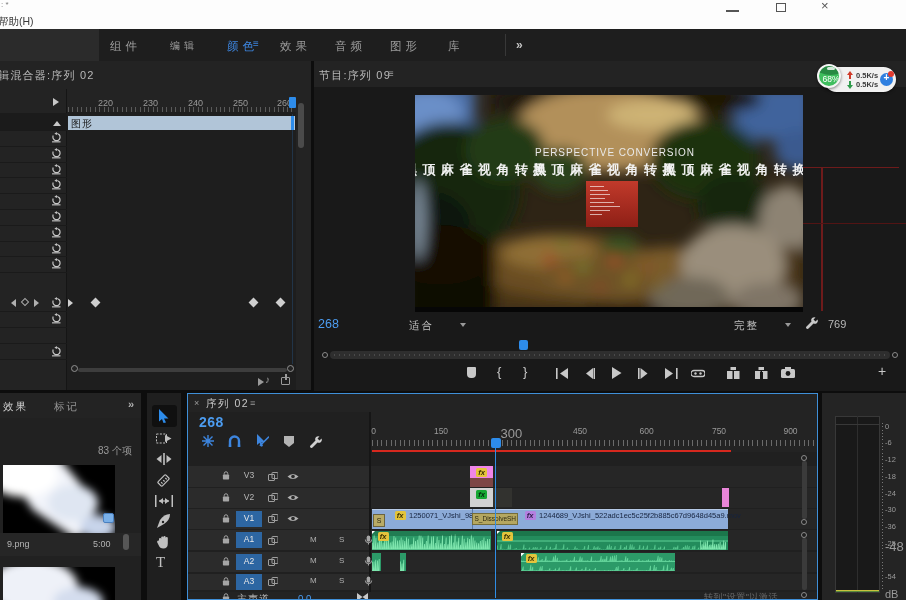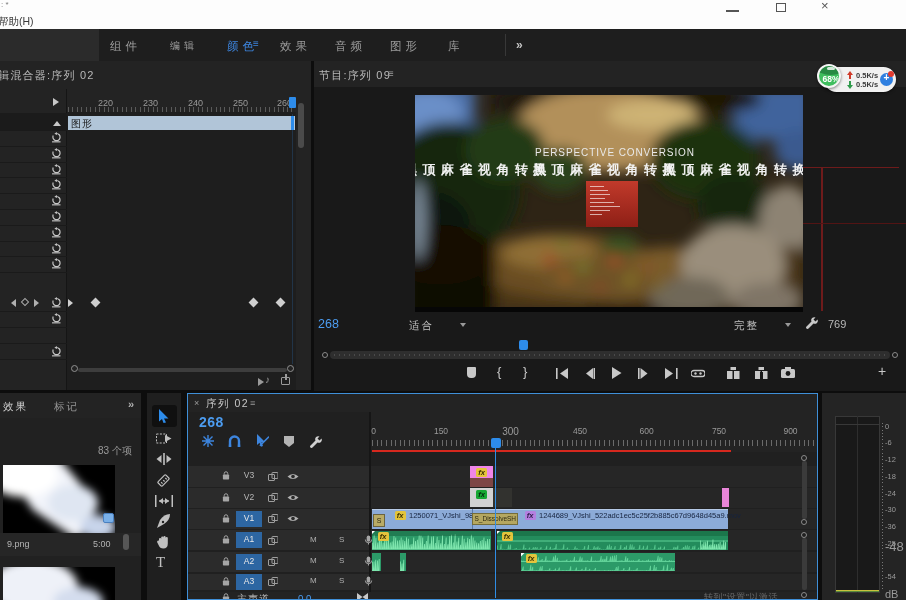--- a/index.html
+++ b/index.html
@@ -288,21 +288,21 @@
 <div class="abs" style="left:849px;top:81px;width:2px;height:4px;background:#2f9a4b"></div>
     <div class="abs" style="left:847px;top:84.5px;width:0;height:0;border-top:4.5px solid #2f9a4b;border-left:3px solid transparent;border-right:3px solid transparent"></div>
 <div class="abs" style="left:856px;top:70.5px;color:#3a3a3a;font-size:7.5px;font-weight:bold">0.5K/s</div>
 <div class="abs" style="left:856px;top:80px;color:#3a3a3a;font-size:7.5px;font-weight:bold">0.5K/s</div>
 <div class="abs" style="left:880px;top:73px;width:13px;height:13px;border-radius:50%;background:#2f7fe0"></div>
 <div class="abs" style="left:883.5px;top:71.5px;color:#fff;font-size:10px;font-weight:bold">+</div>
 <div class="abs" style="left:888px;top:71px;width:6px;height:6px;border-radius:50%;background:#e03a30"></div>
 <div class="abs" style="left:817px;top:64px;width:24px;height:24px;border-radius:50%;background:#3fbe5e;border:2.5px solid #f5f5f5;box-shadow:0 1px 3px rgba(0,0,0,0.5);overflow:hidden">
 <div class="abs" style="left:-2px;top:-4px;width:28px;height:13px;border-radius:50%;background:rgba(20,95,45,0.55)"></div>
 <div class="abs" style="left:8px;top:1px;width:8px;height:2.5px;border-radius:2px;background:rgba(255,255,255,0.8)"></div>
-<div class="abs" style="left:3.5px;top:8px;color:#fff;font-size:8.5px;font-weight:bold">68%</div>
+<div class="abs" style="left:3.5px;top:8px;color:#fff;font-size:8.5px;font-weight:normal">68%</div>
 </div>
 
 <div class="panel" style="left:0;top:393px;width:141px;height:207px;overflow:hidden;background:#212121">
 <div class="abs" style="left:0;top:0;width:141px;height:25px;background:#232323"></div>
 <div class="abs" style="left:3px;top:7px;color:#cacaca;font-size:10.5px;letter-spacing:2px">效果</div>
 <div class="abs" style="left:54px;top:7px;color:#969696;font-size:10.5px;letter-spacing:2px">标记</div>
 <div class="abs" style="left:128px;top:5px;color:#b0b0b0;font-size:11px;font-weight:bold">»</div>
 <div class="abs" style="left:98px;top:51px;color:#9a9a9a;font-size:10px">83 个项</div>
 <div class="abs" style="left:3px;top:72px;width:112px;height:68px;background:#000;overflow:hidden">
 <svg width="112" height="68">
@@ -393,21 +393,21 @@
       </svg>
 <svg class="abs" style="left:97px;top:43px" width="10" height="11">
         <path d="M0 0 H10 V7 L5 11 L0 7 Z" fill="#b4b4b4"></path>
       </svg>
 <svg class="abs" style="left:121px;top:41px" width="14" height="14">
         <path d="M11.5 2.5 a3 3 0 0 0 -4 4 L2.5 11.5 a1.4 1.4 0 0 0 2 2 L9.5 8.5 a3 3 0 0 0 4 -4 l-2 2 -2 -2 2 -2 z" fill="#d0d0d0"></path>
       </svg>
 <div class="abs" style="left:184px;top:19px;width:447px;height:40px;background:#232323"></div>
 <div class="abs" style="left:176.5px;top:33px;width:20px;text-align:center;color:#9a9a9a;font-size:8.5px">0</div>
 <div class="abs" style="left:244px;top:33px;width:20px;text-align:center;color:#9a9a9a;font-size:8.5px">150</div>
-<div class="abs" style="left:313.5px;top:33px;width:20px;text-align:center;color:#9a9a9a;font-size:10px">300</div>
+<div class="abs" style="left:313.5px;top:33px;width:20px;text-align:center;color:#9a9a9a;font-size:13px">300</div>
 <div class="abs" style="left:383px;top:33px;width:20px;text-align:center;color:#9a9a9a;font-size:8.5px">450</div>
 <div class="abs" style="left:452.5px;top:33px;width:20px;text-align:left;color:#9a9a9a;font-size:8.5px">600</div>
 <div class="abs" style="left:522px;top:33px;width:20px;text-align:center;color:#9a9a9a;font-size:8.5px">750</div>
 <div class="abs" style="left:593.5px;top:33px;width:20px;text-align:center;color:#9a9a9a;font-size:8.5px">900</div>
 <div class="abs" style="left:184.5px;top:47px;width:446px;height:6px;background:repeating-linear-gradient(90deg,#6a6a6a 0,#6a6a6a 1px,transparent 1px,transparent 4.64px)"></div>
 <div class="abs" style="left:184.5px;top:56.5px;width:359.5px;height:2.5px;background:#d6281e"></div>
 <div class="abs" style="left:182px;top:19px;width:2px;height:188px;background:#161616"></div>
 <div class="abs" style="left:0;top:72.5px;width:182px;height:21px;background:#2b2b2b"></div>
 <div class="abs" style="left:184px;top:72.5px;width:447px;height:21px;background:#262626"></div>
 <svg class="abs" style="left:35px;top:78.0px" width="8" height="9" viewBox="0 0 9 10">

